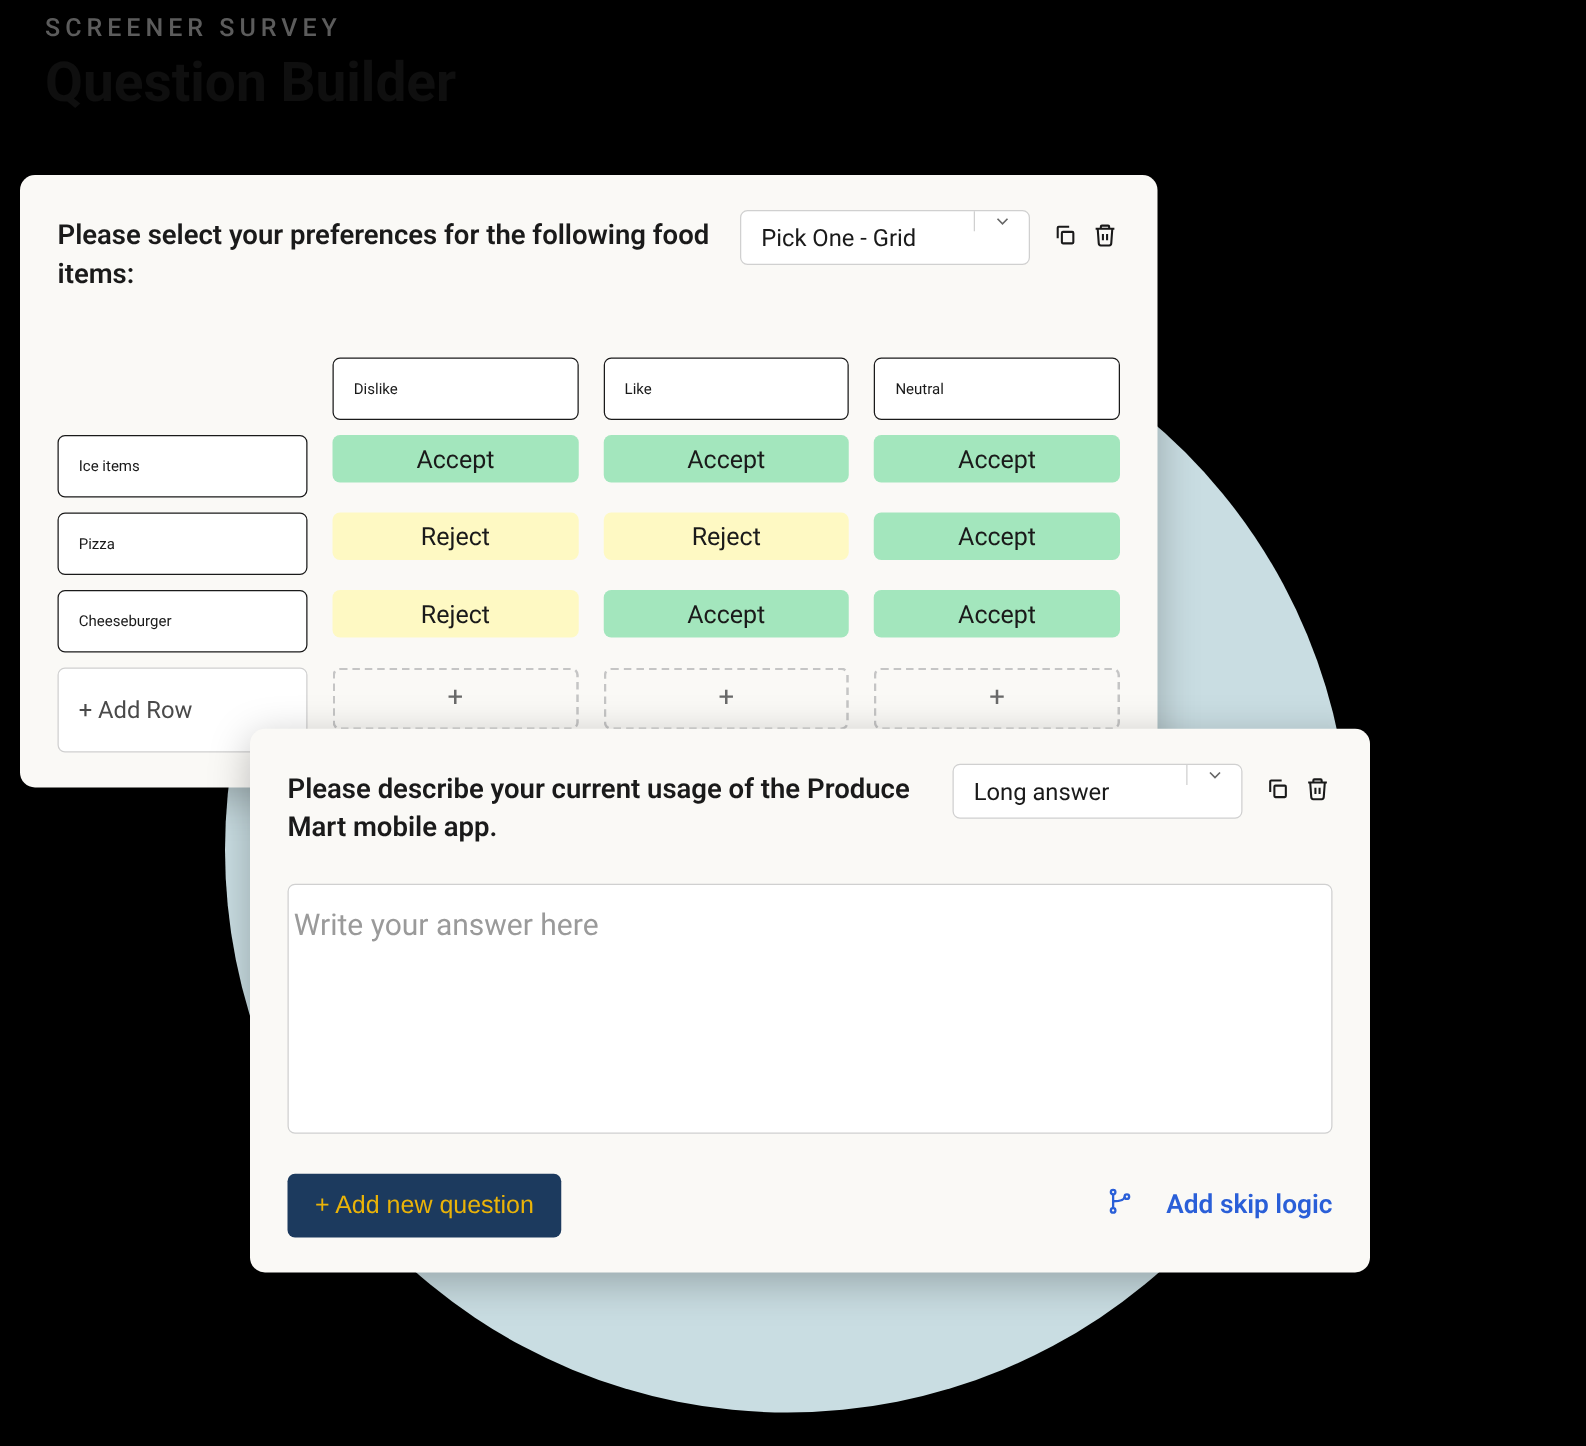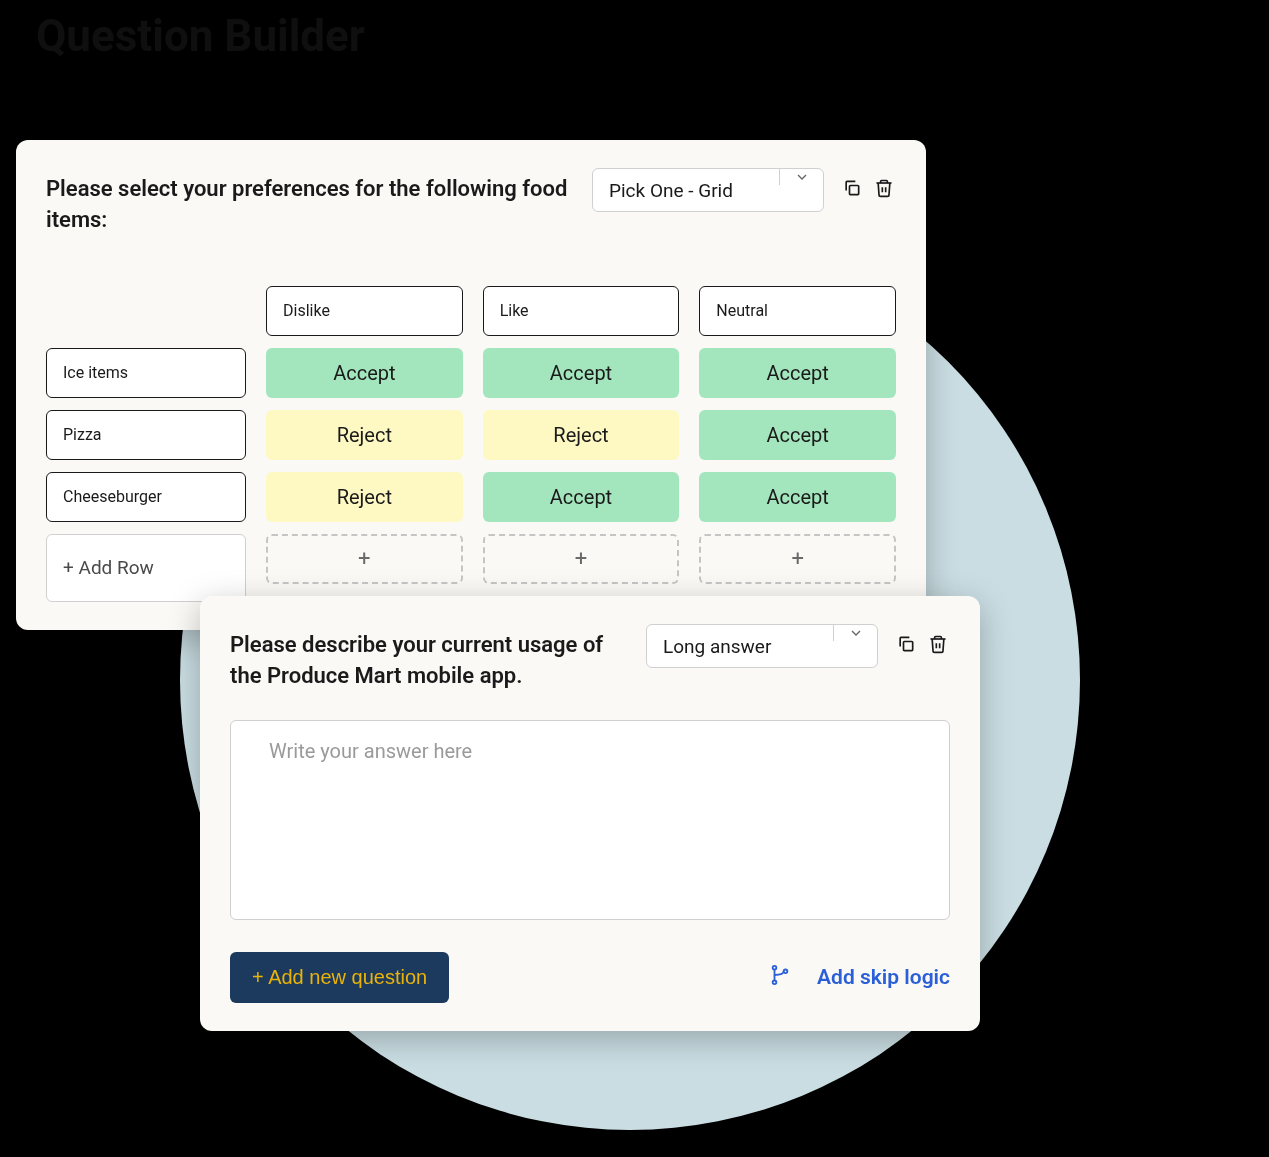--- a/index.html
+++ b/index.html
@@ -50,23 +50,23 @@
       padding: 28px 30px;
     }
     .card1 {
       top: 124px;
       left: 16px;
       width: 910px;
       z-index: 1;
       margin-top: 16px;
     }
     .card2 {
-      top: 596px;
+      top: 583px;
       left: 200px;
-      width: 780px;
+      width: 896px;
       z-index: 2;
     }
     .card-header {
       display: flex;
       align-items: flex-start;
       gap: 16px;
       margin-bottom: 28px;
     }
     .question-text {
       font-size: 22px;
@@ -121,29 +121,29 @@
       grid-template-columns: 200px 1fr 1fr 1fr;
       gap: 12px 20px;
       margin-top: 50px;
     }
     .grid-cell-empty {}
     .col-header, .row-label {
       border: 1px solid #1a1a1a;
       border-radius: 6px;
       background: #fff;
       padding: 12px 16px;
-      font-size: 16px;
+      font-size: 12px;
       color: #1a1a1a;
       height: 50px;
       display: flex;
       align-items: center;
     }
     .logic-cell {
       border-radius: 6px;
-      height: 50px;
+      height: 38px;
       display: flex;
       align-items: center;
       justify-content: center;
       font-size: 20px;
       font-weight: 400;
       color: #1a1a1a;
       cursor: pointer;
     }
     .logic-accept {
       background: #a3e6bd;
@@ -173,22 +173,22 @@
       font-size: 22px;
       color: #6a6a6a;
       cursor: pointer;
     }
     .answer-area {
       width: 100%;
       min-height: 200px;
       border: 1px solid #d0d0d0;
       border-radius: 6px;
       background: #fff;
-      padding: 18px 38px;
-      font-size: 20px;
+      padding: 18px 4px;
+      font-size: 24px;
       font-family: inherit;
       color: #333;
       resize: none;
     }
     .answer-area::placeholder {
       color: #9a9a9a;
     }
     .card-footer {
       display: flex;
       justify-content: space-between;
@@ -214,20 +214,21 @@
       font-weight: 600;
       cursor: pointer;
     }
   </style>
 </head>
 <body>
 
 <div class="bg-circle"></div>
 
 <div class="header">
+  <div class="eyebrow">SCREENER SURVEY</div>
   <div class="page-title">Question Builder</div>
 </div>
 
 <div class="card card1">
   <div class="card-header">
     <div class="question-text">Please select your preferences for the following food items:</div>
     <div class="select-wrap">
       <div class="select-label">Pick One - Grid</div>
       <div class="select-arrow">
         <svg width="16" height="16" viewBox="0 0 24 24" fill="none" stroke="currentColor" stroke-width="2">

